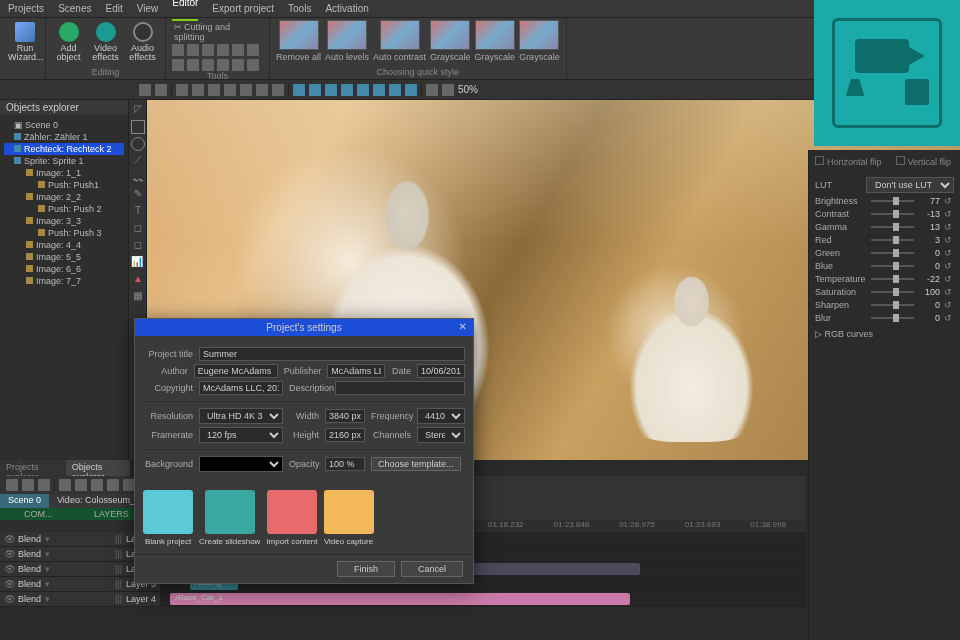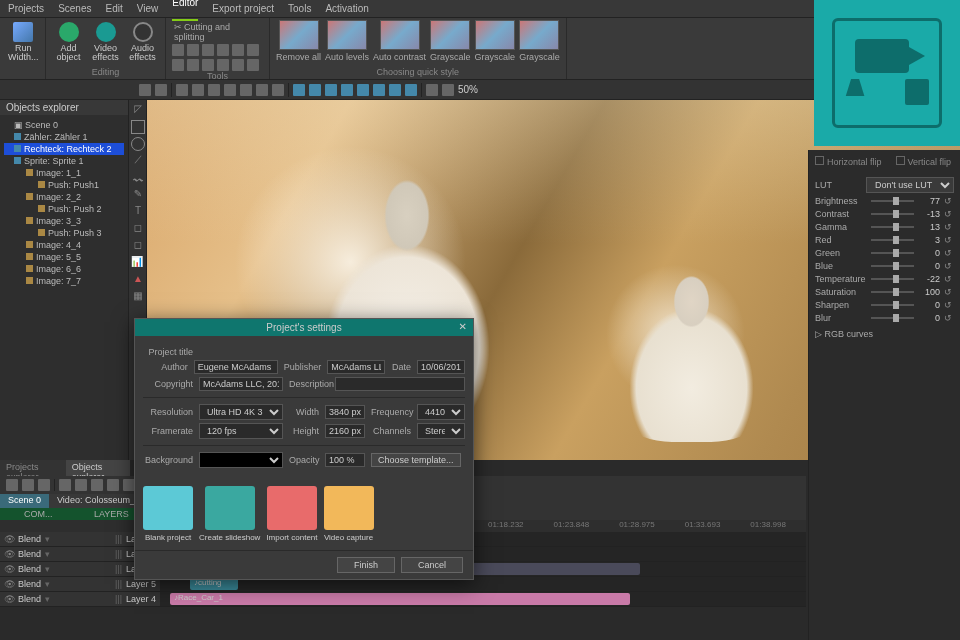--- a/index.html
+++ b/index.html
@@ -54,21 +54,21 @@
 .tl-ruler { height: 12px; background: #2e2e2e; color: #777; font-size: 8px; padding-left: 160px; display: flex; gap: 30px; overflow: hidden; white-space: nowrap; }
 .tl-track { display: flex; height: 15px; border-bottom: 1px solid #222; }
 .tl-track-head { width: 160px; background: #333; display: flex; align-items: center; gap: 4px; padding: 0 4px; font-size: 9px; }
 .tl-track-head .eye { width: 10px; color: #888; }
 .tl-track-body { flex: 1; background: #252525; position: relative; }
 .clip { position: absolute; height: 12px; top: 1px; border-radius: 2px; font-size: 8px; padding: 0 4px; }
 .clip.teal { background: #3a8a9a; }
 .clip.pink { background: #c97aa8; }
 .clip.long { background: #4a4a5a; }
 .modal { position: absolute; top: 318px; left: 134px; width: 340px; background: #3a3a3a; border: 1px solid #555; box-shadow: 0 4px 20px rgba(0,0,0,0.6); z-index: 100; }
-.modal-title { background: #0f766e; text-align: center; padding: 3px; color: #ccc; font-size: 10px; position: relative; }
+.modal-title { background: #1d4ed8; text-align: center; padding: 3px; color: #ccc; font-size: 10px; position: relative; }
 .modal-close { position: absolute; right: 6px; top: 2px; cursor: pointer; }
 .modal-body { padding: 8px; }
 .form-row { display: flex; align-items: center; gap: 6px; margin: 3px 0; font-size: 9px; }
 .form-row label { width: 50px; text-align: right; color: #aaa; }
 .form-row input, .form-row select { background: #2a2a2a; border: 1px solid #555; color: #ccc; padding: 1px 3px; font-size: 9px; }
 .templates { display: flex; gap: 6px; margin-top: 18px; }
 .tmpl { display: flex; flex-direction: column; align-items: center; cursor: pointer; }
 .tmpl .timg { width: 50px; height: 44px; border-radius: 3px; }
 .tmpl span { font-size: 8px; color: #ccc; margin-top: 3px; }
 .modal-buttons { display: flex; justify-content: flex-end; gap: 6px; padding: 6px 10px; border-top: 1px solid #2a2a2a; }
@@ -97,21 +97,21 @@
     <span>Export project</span>
     <span>Tools</span>
     <span>Activation</span>
   </div>
 
 <div class="ribbon">
   <div class="ribbon-group" style="width:46px">
     <div class="ribbon-group-top">
       <div class="rbtn">
         <div class="ico" style="background:linear-gradient(135deg,#7af,#47a)"></div>
-        <span>Run Width...</span>
+        <span>Run Wizard...</span>
       </div>
     </div>
   </div>
   <div class="ribbon-group" style="width:120px">
     <div class="ribbon-group-top">
       <div class="rbtn">
           <div class="ico" style="background:#2aa86a;border-radius:50%"></div>
           <span>Add object</span>
         </div>
       <div class="rbtn">
@@ -423,20 +423,21 @@
       </div>
     </div>
   <div class="rgb-curves">▷ <span>RGB curves</span></div>
 </div>
 
 <div class="modal">
   <div class="modal-title"><span>Project's settings</span><span class="modal-close">✕</span></div>
   <div class="modal-body">
     <div class="form-row">
         <label>Project title</label>
+        <input style="flex: 1 1 0%;" value="Summer">
       </div>
     <div class="form-row">
       <label>Author</label>
         <input style="width: 84px;" value="Eugene McAdams">
       <label style="width:40px">Publisher</label>
         <input style="width: 58px;" value="McAdams LLC">
       <label style="width:22px">Date</label>
         <input style="width: 48px;" value="10/06/2019">
     </div>
     <div class="form-row">

